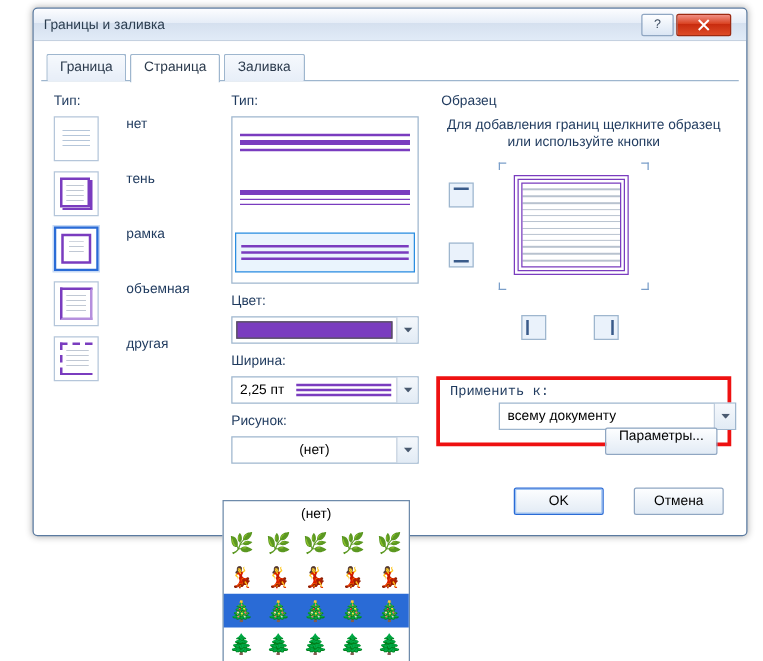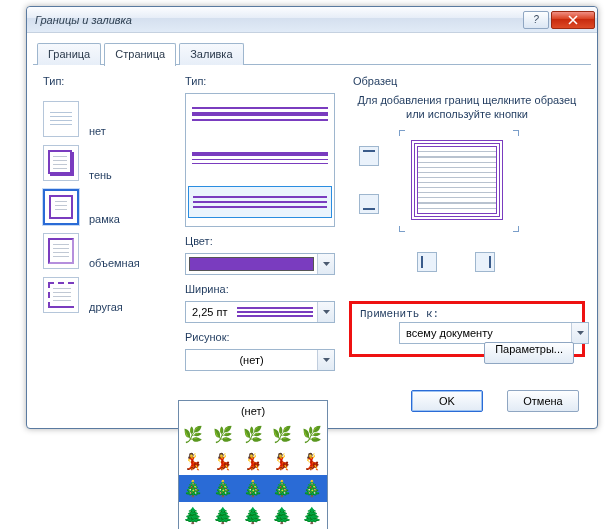--- a/index.html
+++ b/index.html
@@ -15,23 +15,22 @@
     border-radius: 4px;
     background: #fff;
     box-shadow: 0 0 6px rgba(0,0,0,0.3);
     overflow: visible;
   }
   .titlebar {
     height: 26px;
     background: linear-gradient(to bottom, #fcfdff, #e6edf7 45%, #d5e0ef 46%, #e1ebf7);
     border-bottom: 1px solid #c5d1e0;
     display: flex; align-items: center;
-    padding: 0 2px 0 8px;
+    padding: 0 12px 0 8px;
     border-radius: 4px 4px 0 0;
-    font-style: italic;
   }
   .titlebar .title { flex: 1; color: #2c3e50; }
   .titlebar .btns { display: flex; gap: 0; }
   .titlebar .btn {
     height: 18px; display: flex; align-items: center; justify-content: center;
     border: 1px solid #8fa6c2; border-radius: 2px; margin-left: 2px;
     background: linear-gradient(to bottom,#fdfeff,#dbe6f4);
     color: #3a4a5f; font-size: 10px;
   }
   .titlebar .help { width: 26px; }
@@ -61,21 +60,21 @@
 
   .content { position: absolute; left: 0; right: 0; top: 30px; bottom: 0; }
 
   .col1 { position: absolute; left: 10px; top: 6px; width: 120px; }
   .col2 { position: absolute; left: 152px; top: 6px; width: 150px; }
   .col3 { position: absolute; left: 320px; top: 6px; right: 10px; }
 
   .seclabel { color: #1f3a5e; margin-bottom: 6px; }
 
   
-  .opt { display: flex; align-items: flex-end; height: 44px; }
+  .opt { display: flex; align-items: flex-start; height: 44px; gap: 12px; }
   .opt .thumb {
     width: 36px; height: 36px; border: 1px solid #b5c6da;
     background: #fff; display: flex; margin-right: 10px;
     position: relative;
   }
   .opt.selected .thumb { border: 2px solid #2a6bd6; outline: 1px solid #c6daf5; }
   .opt .lbl { color: #1f3a5e; }
 
   .thumb.none::after {
     content:""; position:absolute; left:6px; right:6px; top:10px; bottom:10px;

